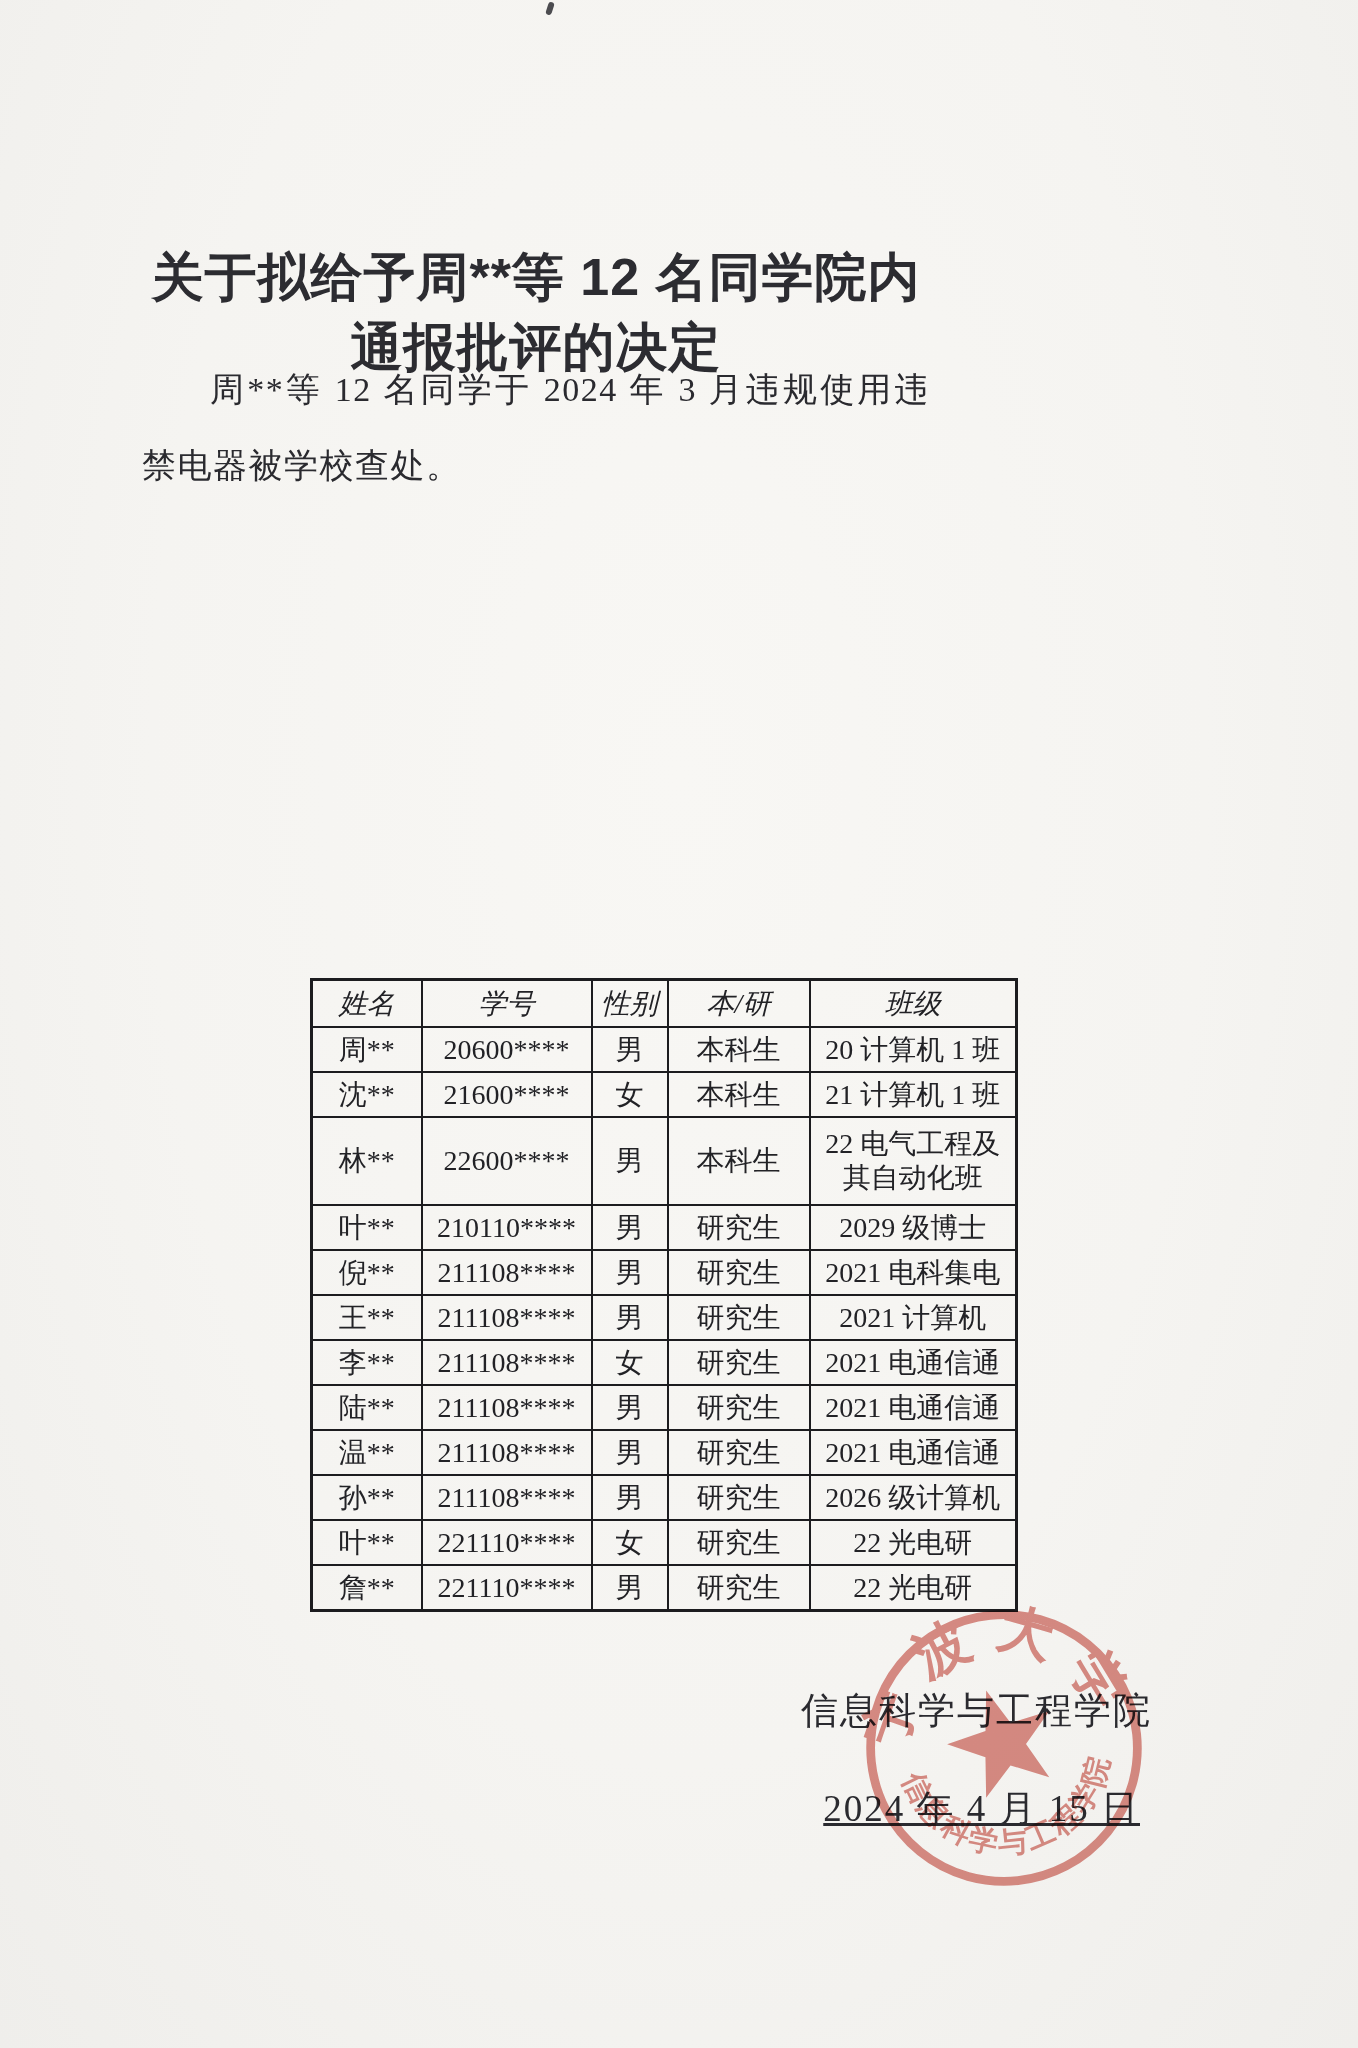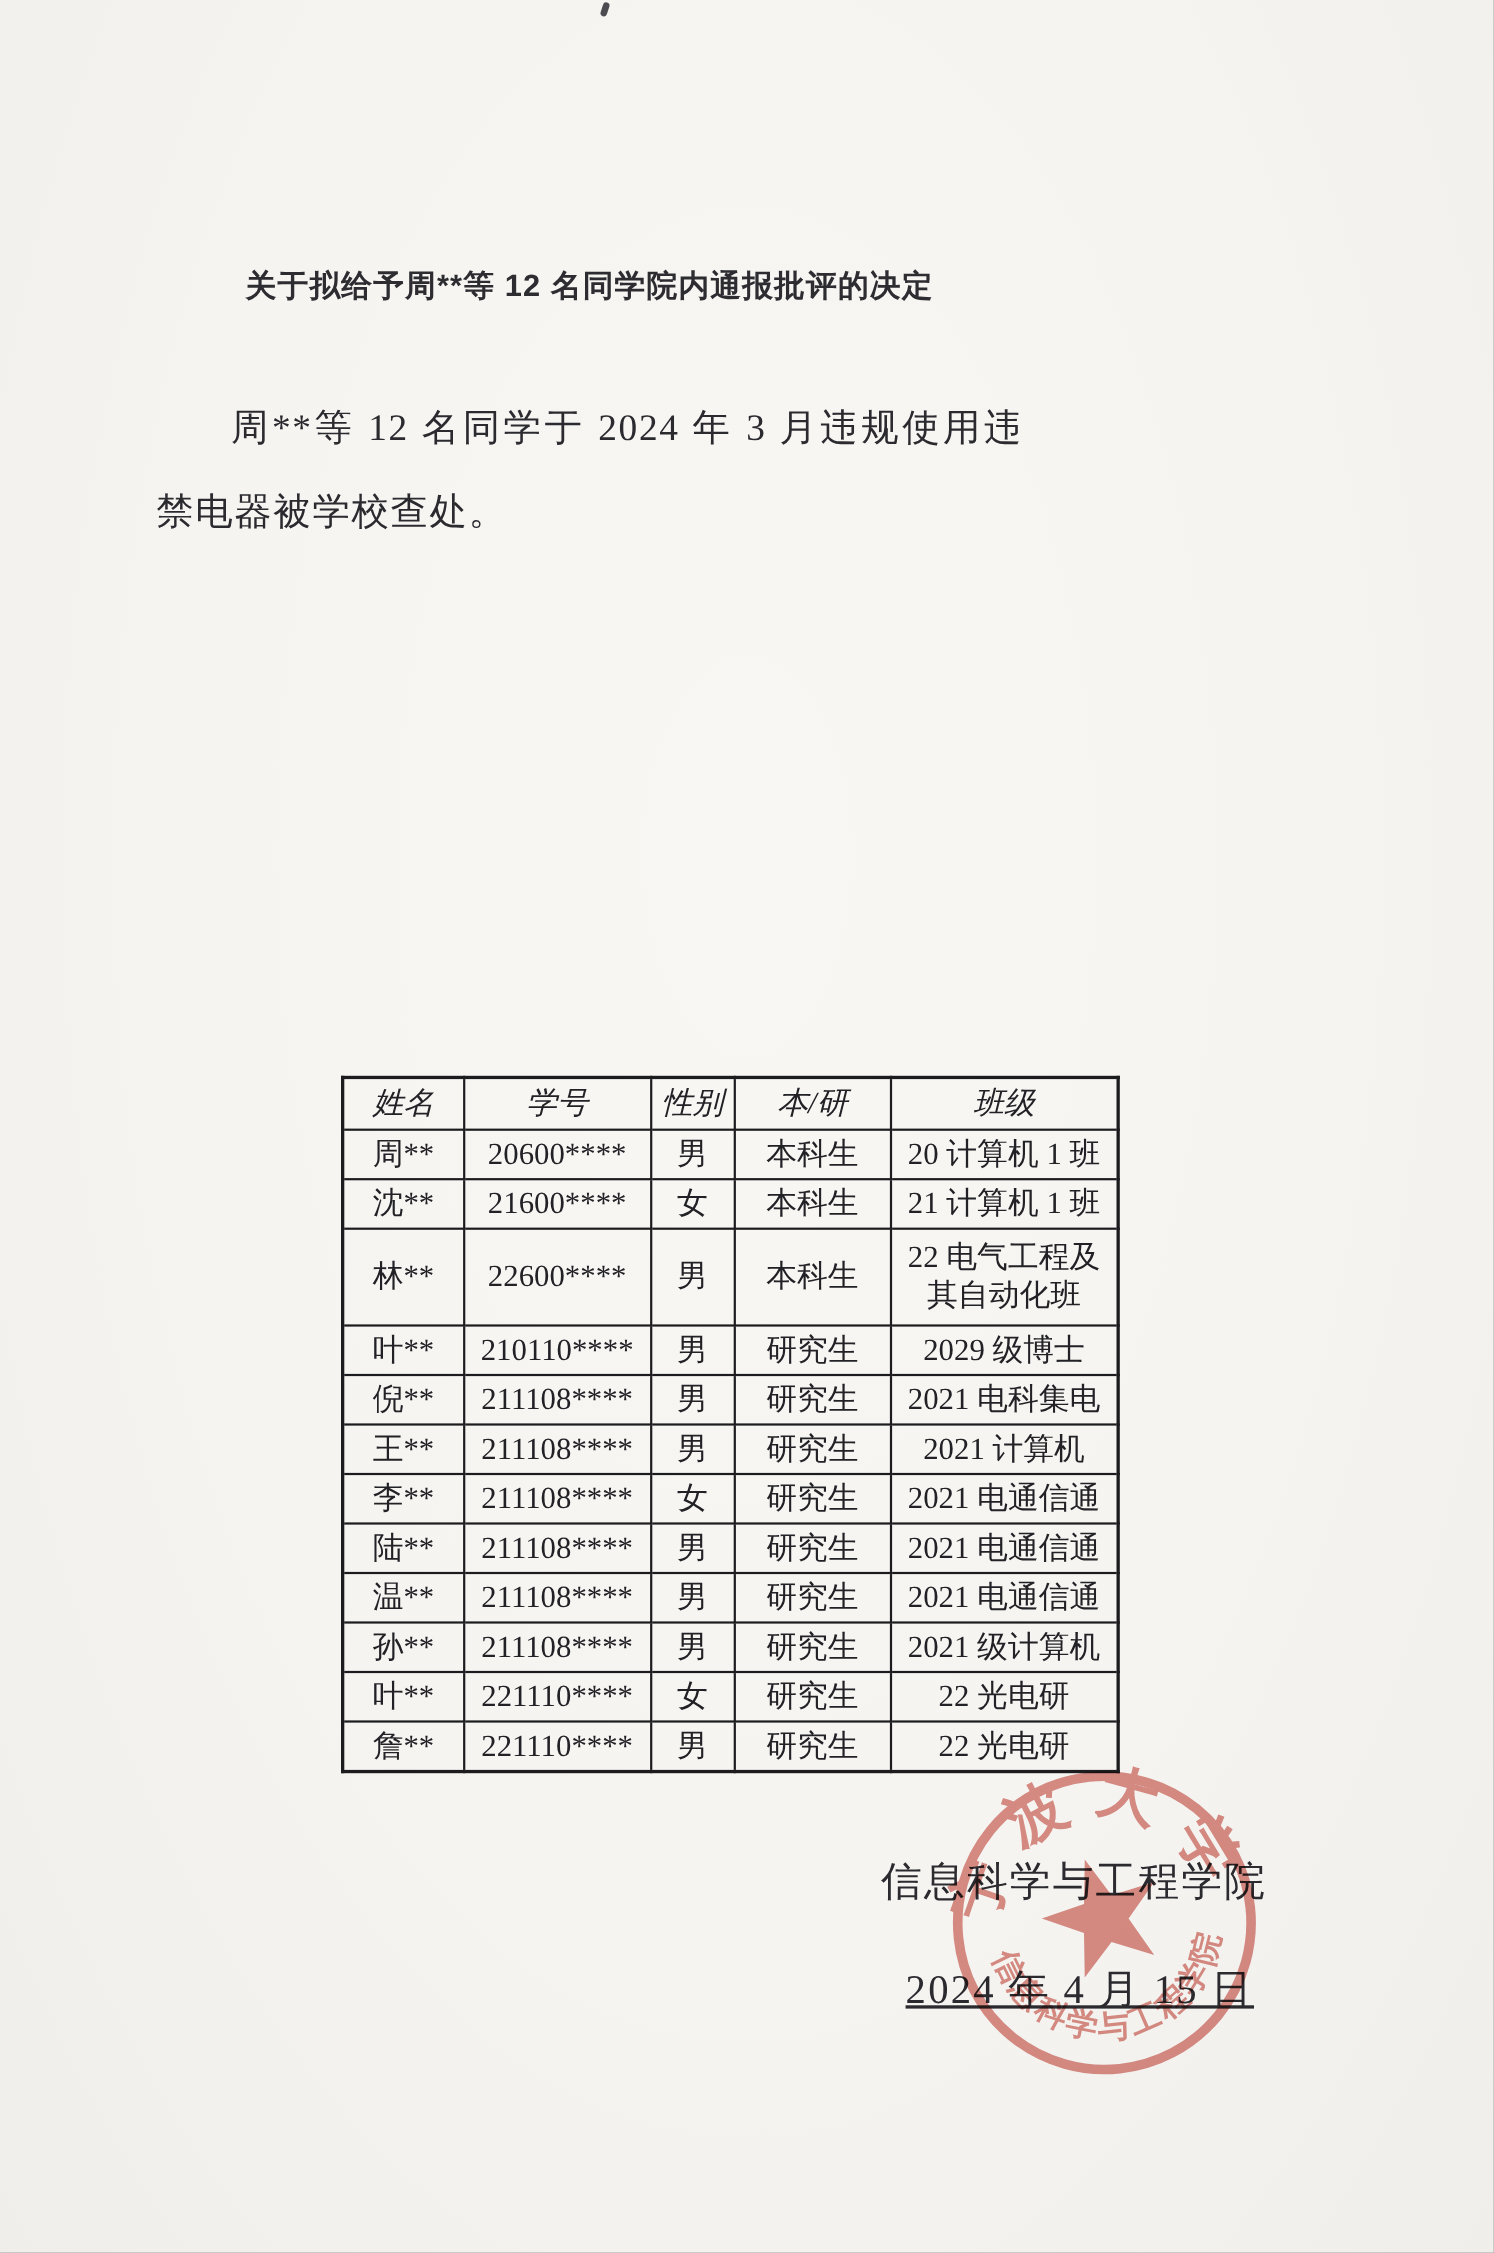--- a/index.html
+++ b/index.html
@@ -11,24 +11,24 @@
       radial-gradient(ellipse at 50% 38%, #f8f7f4 0%, #f5f4f1 55%, #efeeeb 100%);
     font-family:"Liberation Serif","DejaVu Serif",serif;
     color:#25252a;
     overflow:hidden;
   }
   .speck{
     position:absolute;left:547px;top:2px;width:6px;height:13px;
     background:#4c4c50;border-radius:3px;transform:rotate(18deg);
   }
   .doc-title{
-    position:absolute;left:130px;top:222px;width:812px;
+    position:absolute;left:130px;top:208px;width:812px;
     text-align:center;
     font-family:"Liberation Sans","DejaVu Sans",sans-serif;
-    font-weight:700;font-size:28px;letter-spacing:1px;color:#2c2c31;
+    font-weight:700;font-size:52px;letter-spacing:1px;color:#2c2c31;
   }
   .body-text{
     position:absolute;left:130px;top:340px;width:812px;
     font-size:34px;line-height:76px;letter-spacing:1.5px;
     text-align:justify;text-justify:inter-character;color:#2a2a2f;
   }
   .body-text p{margin:12px;text-indent:2em;}
   .students-table{
     position:absolute;left:310px;top:978px;
     border-collapse:collapse;table-layout:fixed;width:705px;
@@ -152,21 +152,21 @@
           <td>211108****</td>
           <td>男</td>
           <td>研究生</td>
           <td>2021 电通信通</td>
         </tr>
         <tr>
           <td>孙**</td>
           <td>211108****</td>
           <td>男</td>
           <td>研究生</td>
-          <td>2021 级计算机</td>
+          <td>2026 级计算机</td>
         </tr>
         <tr>
           <td>叶**</td>
           <td>221110****</td>
           <td>女</td>
           <td>研究生</td>
           <td>22 光电研</td>
         </tr>
         <tr>
           <td>詹**</td>

